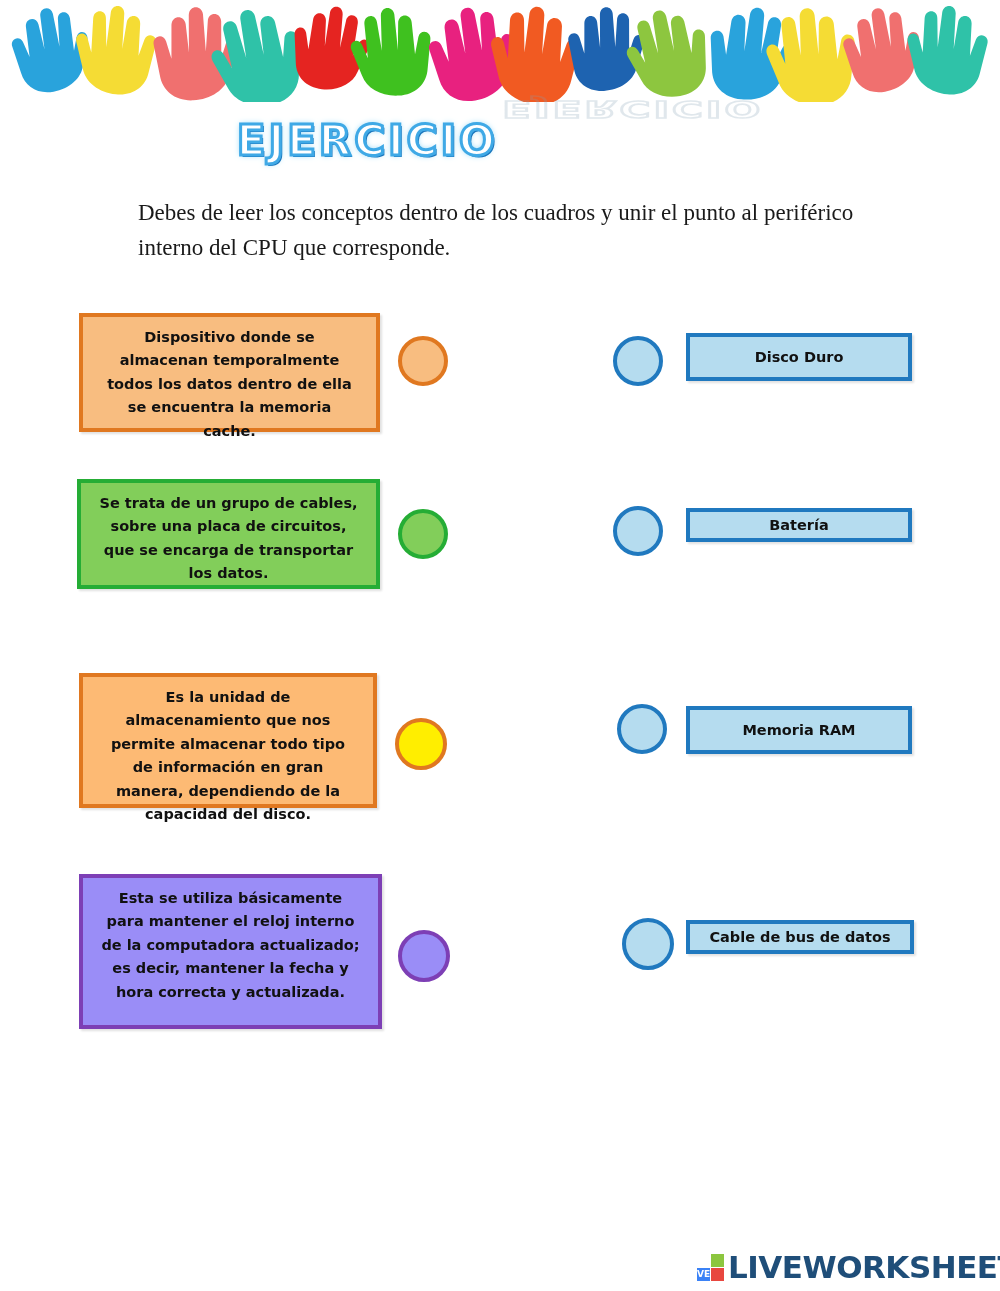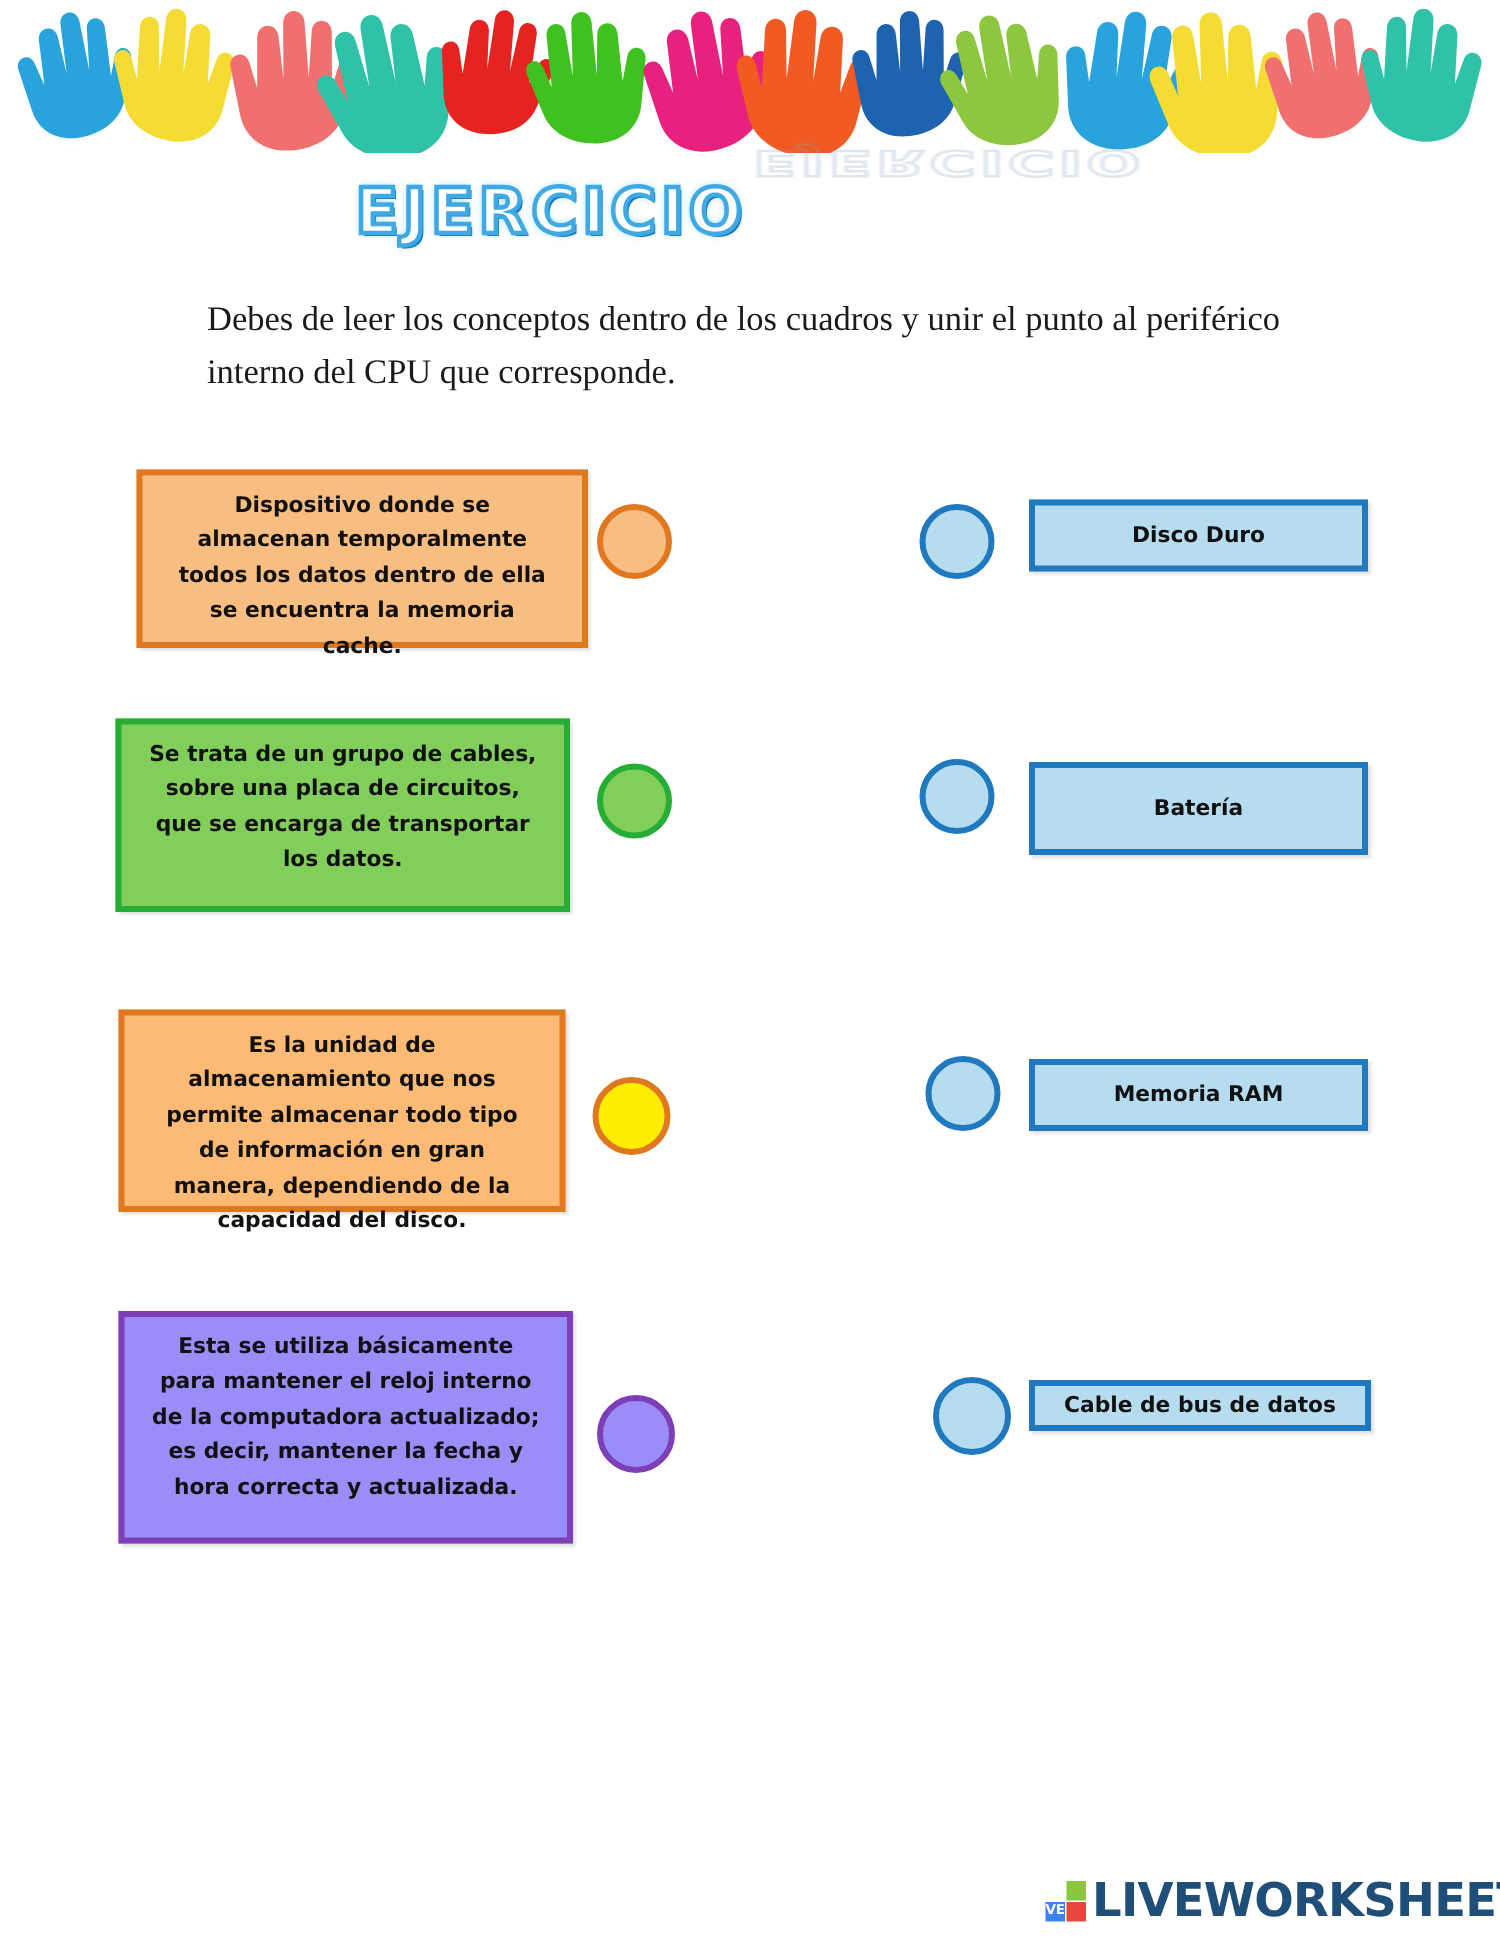--- a/index.html
+++ b/index.html
@@ -217,42 +217,42 @@
 
 <div id="exercise-title-wrap">
   <div id="exercise-title">EJERCICIO</div>
   <div id="exercise-title-reflection">EJERCICIO</div>
 </div>
 
 <div id="instructions">Debes de leer los conceptos dentro de los cuadros y unir el punto al periférico interno del CPU que corresponde.</div>
 
 <div id="match-area">
 
-<div class="concept-box" style="left: 79px; top: 313px; width: 301px; height: 119px; background: rgb(248, 189, 128); border: 4px solid rgb(224, 120, 32); margin-left: 12px;">
+<div class="concept-box" style="left: 79px; top: 313px; width: 301px; height: 119px; background: rgb(248, 189, 128); border: 4px solid rgb(224, 120, 32);">
       <div>Dispositivo donde se almacenan temporalmente todos los datos dentro de ella se encuentra la memoria cache.</div>
     </div>
     <div class="dot" style="left: 398px; top: 336px; width: 50px; height: 50px; background: rgb(248, 189, 128); border: 4px solid rgb(224, 120, 32);"></div>
-    <div class="concept-box" style="left: 77px; top: 479px; width: 303px; height: 129px; background: rgb(130, 206, 90); border: 4px solid rgb(37, 173, 53);">
+    <div class="concept-box" style="left: 77px; top: 479px; width: 303px; height: 110px; background: rgb(130, 206, 90); border: 4px solid rgb(37, 173, 53);">
       <div>Se trata de un grupo de cables, sobre una placa de circuitos, que se encarga de transportar los datos.</div>
     </div>
     <div class="dot" style="left: 398px; top: 509px; width: 50px; height: 50px; background: rgb(130, 206, 90); border: 4px solid rgb(37, 173, 53);"></div>
     <div class="concept-box" style="left: 79px; top: 673px; width: 298px; height: 135px; background: #fdba74; border: 4px solid rgb(224, 120, 32);">
       <div>Es la unidad de almacenamiento que nos permite almacenar todo tipo de información en gran manera, dependiendo de la capacidad del disco.</div>
     </div>
     <div class="dot" style="left: 395px; top: 718px; width: 52px; height: 52px; background: rgb(255, 238, 0); border: 4px solid rgb(224, 120, 32);"></div>
     <div class="concept-box" style="left: 79px; top: 874px; width: 303px; height: 155px; background: rgb(154, 141, 247); border: 4px solid rgb(125, 63, 181); justify-content: center;">
       <div>Esta se utiliza básicamente para mantener el reloj interno de la computadora actualizado; es decir, mantener la fecha y hora correcta y actualizada.</div>
     </div>
     <div class="dot" style="left: 398px; top: 930px; width: 52px; height: 52px; background: rgb(154, 141, 247); border: 4px solid rgb(125, 63, 181);"></div>
     <div class="answer-dot" style="left: 613px; top: 336px; width: 50px; height: 50px;"></div>
     <div class="answer-box" style="left: 686px; top: 333px; width: 226px; height: 48px;">
       <div>Disco Duro</div>
     </div>
     <div class="answer-dot" style="left: 613px; top: 506px; width: 50px; height: 50px;"></div>
-    <div class="answer-box" style="left: 686px; top: 508px; width: 226px; height: 62px;">
+    <div class="answer-box" style="left: 686px; top: 508px; width: 226px; height: 34px;">
       <div>Batería</div>
     </div>
     <div class="answer-dot" style="left: 617px; top: 704px; width: 50px; height: 50px;"></div>
     <div class="answer-box" style="left: 686px; top: 706px; width: 226px; height: 48px;">
       <div>Memoria RAM</div>
     </div>
     <div class="answer-dot" style="left: 622px; top: 918px; width: 52px; height: 52px;"></div>
     <div class="answer-box" style="left: 686px; top: 920px; width: 228px; height: 34px;">
       <div>Cable de bus de datos</div>
     </div>

